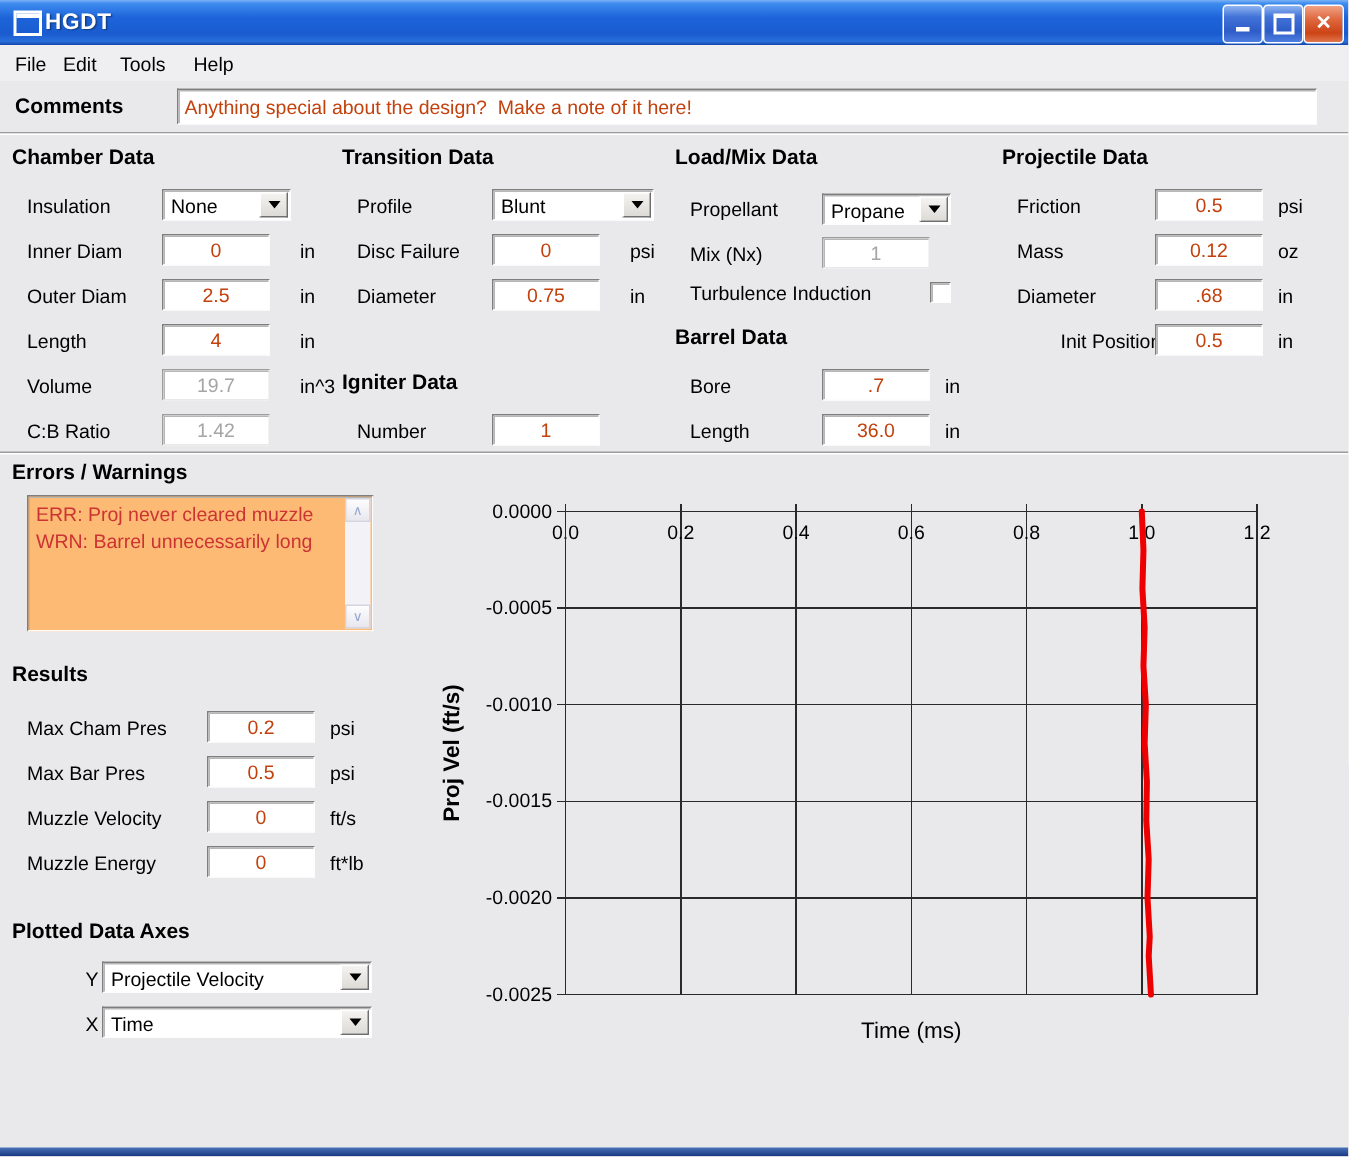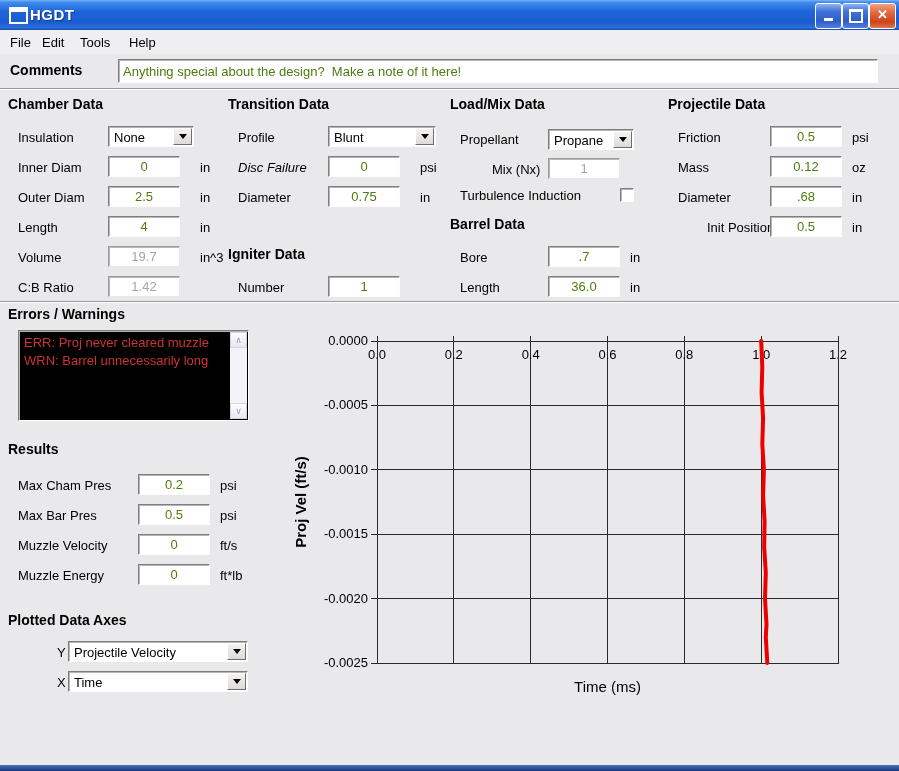--- a/index.html
+++ b/index.html
@@ -21,37 +21,37 @@
   
   .menubar{position:absolute;left:0;top:30px;width:899px;height:24px;background:#EFEEF1;}
   .menuitem{position:absolute;top:3px;font-size:13px;padding:2px 5px;}
   
   .hdr{position:absolute;font-size:14px;font-weight:bold;white-space:nowrap;}
   .lbl{position:absolute;font-size:13px;white-space:nowrap;}
   .unit{position:absolute;font-size:13px;white-space:nowrap;}
   .tbox{position:absolute;height:21px;background:#fff;box-sizing:border-box;
     border:1px solid;border-color:#7E7E7E #FDFDFD #FDFDFD #7E7E7E;
     box-shadow:inset 1px 1px 0 #B6B6B6;
-    font-family:"Liberation Sans",sans-serif;font-size:13px;text-align:center;color:#4d7c0f;padding:0 2px;}
+    font-family:"Liberation Sans",sans-serif;font-size:13px;text-align:center;color:#c2410c;padding:0 2px;}
   .tbox.dis{color:#A5A5A5;border-color:#9D9D9D #E8E8E8 #E8E8E8 #9D9D9D;}
   .combo{position:absolute;height:21px;background:#fff;box-sizing:border-box;display:flex;
     border:1px solid;border-color:#7E7E7E #FDFDFD #FDFDFD #7E7E7E;box-shadow:inset 1px 1px 0 #B6B6B6;}
   .combo-text{flex:1;font-size:13px;padding:3px 0 0 5px;white-space:nowrap;overflow:hidden;}
   .combo-btn{width:17px;margin:1px;background:linear-gradient(180deg,#F4F3F1,#DDDBD6);
     border:1px solid;border-color:#FFF #6E6E6E #6E6E6E #FFF;
     display:flex;align-items:center;justify-content:center;}
   .arrow-dn{width:0;height:0;border-left:4px solid transparent;border-right:4px solid transparent;border-top:5px solid #000;}
   .cbx{position:absolute;width:14px;height:14px;background:#fff;box-sizing:border-box;
     border:1px solid;border-color:#7E7E7E #FDFDFD #FDFDFD #7E7E7E;box-shadow:inset 1px 1px 0 #B6B6B6;}
   .divider{position:absolute;left:0;width:899px;height:0;border-top:1px solid #9B9B9B;border-bottom:1px solid #FFF;}
   .pushbtn{position:absolute;box-sizing:border-box;background:linear-gradient(180deg,#FEFEFE,#EFEEEC 60%,#E2E1DE);
     border:1px solid #858585;border-radius:3px;box-shadow:inset 1px 1px 0 #fff,inset -1px -1px 0 #C6C5C2;
     font-family:"Liberation Sans",sans-serif;font-size:15px;color:#1A1A1A;text-align:center;}
   
-  .errbox{position:absolute;left:18px;top:330px;width:231px;height:91px;background:#000000;box-sizing:border-box;
+  .errbox{position:absolute;left:18px;top:330px;width:231px;height:91px;background:#fdba74;box-sizing:border-box;
     border:1px solid;border-color:#7E7E7E #FDFDFD #FDFDFD #7E7E7E;box-shadow:inset 1px 1px 0 #B6B6B6;}
   .errline{font-size:13px;color:#CC3333;padding-left:5px;line-height:18px;white-space:nowrap;}
   .errlines{padding-top:3px;}
   .sbar{position:absolute;right:1px;top:1px;width:17px;height:87px;background:#F3F2F7;}
   .sb-btn{position:absolute;left:0;width:17px;height:16px;background:linear-gradient(180deg,#FDFDFE,#E8E7EF);
     border:1px solid #D5D4DF;box-sizing:border-box;color:#96A7CE;font-size:9px;text-align:center;line-height:14px;}
   
   #plot-svg{position:absolute;left:292px;top:305px;}
   #plot-svg text{font-family:"Liberation Sans",sans-serif;fill:#000;}
   .botborder{position:absolute;left:0;top:765px;width:899px;height:6px;
@@ -106,40 +106,40 @@
   <input class="tbox dis" style="left: 108px; top: 276px; width: 72px;" value="1.42">
 
   <span class="hdr" style="left:228px;top:96px;">Transition Data</span>
   <span class="lbl" style="left:238px;top:130px;">Profile</span>
   <div class="combo" style="left:328px;top:126px;width:108px;">
     <span class="combo-text">Blunt</span>
     <span class="combo-btn">
         <span class="arrow-dn"></span>
       </span>
   </div>
-  <span class="lbl" style="left:238px;top:160px;font-style:italic;">Disc Failure</span>
+  <span class="lbl" style="left:238px;top:160px;">Disc Failure</span>
   <input class="tbox" style="left: 328px; top: 156px; width: 72px;" value="0">
   <span class="unit" style="left:420px;top:160px;">psi</span>
   <span class="lbl" style="left:238px;top:190px;">Diameter</span>
   <input class="tbox" style="left: 328px; top: 186px; width: 72px;" value="0.75">
   <span class="unit" style="left:420px;top:190px;">in</span>
 
   <span class="hdr" style="left:228px;top:246px;">Igniter Data</span>
   <span class="lbl" style="left:238px;top:280px;">Number</span>
   <input class="tbox" style="left: 328px; top: 276px; width: 72px;" value="1">
 
   <span class="hdr" style="left:450px;top:96px;">Load/Mix Data</span>
   <span class="lbl" style="left:460px;top:132px;">Propellant</span>
   <div class="combo" style="left:548px;top:129px;width:86px;">
     <span class="combo-text">Propane</span>
     <span class="combo-btn">
         <span class="arrow-dn"></span>
       </span>
   </div>
-  <span class="lbl" style="left:460px;top:162px;margin-left:32px;">Mix (Nx)</span>
+  <span class="lbl" style="left:460px;top:162px;">Mix (Nx)</span>
   <input class="tbox dis" style="left: 548px; top: 158px; width: 72px;" value="1">
   <span class="lbl" style="left:460px;top:188px;">Turbulence Induction</span>
   <span class="cbx" style="left:620px;top:188px;"></span>
 
   <span class="hdr" style="left:450px;top:216px;">Barrel Data</span>
   <span class="lbl" style="left:460px;top:250px;">Bore</span>
   <input class="tbox" style="left: 548px; top: 246px; width: 72px;" value=".7">
   <span class="unit" style="left:630px;top:250px;">in</span>
   <span class="lbl" style="left:460px;top:280px;">Length</span>
   <input class="tbox" style="left: 548px; top: 276px; width: 72px;" value="36.0">

